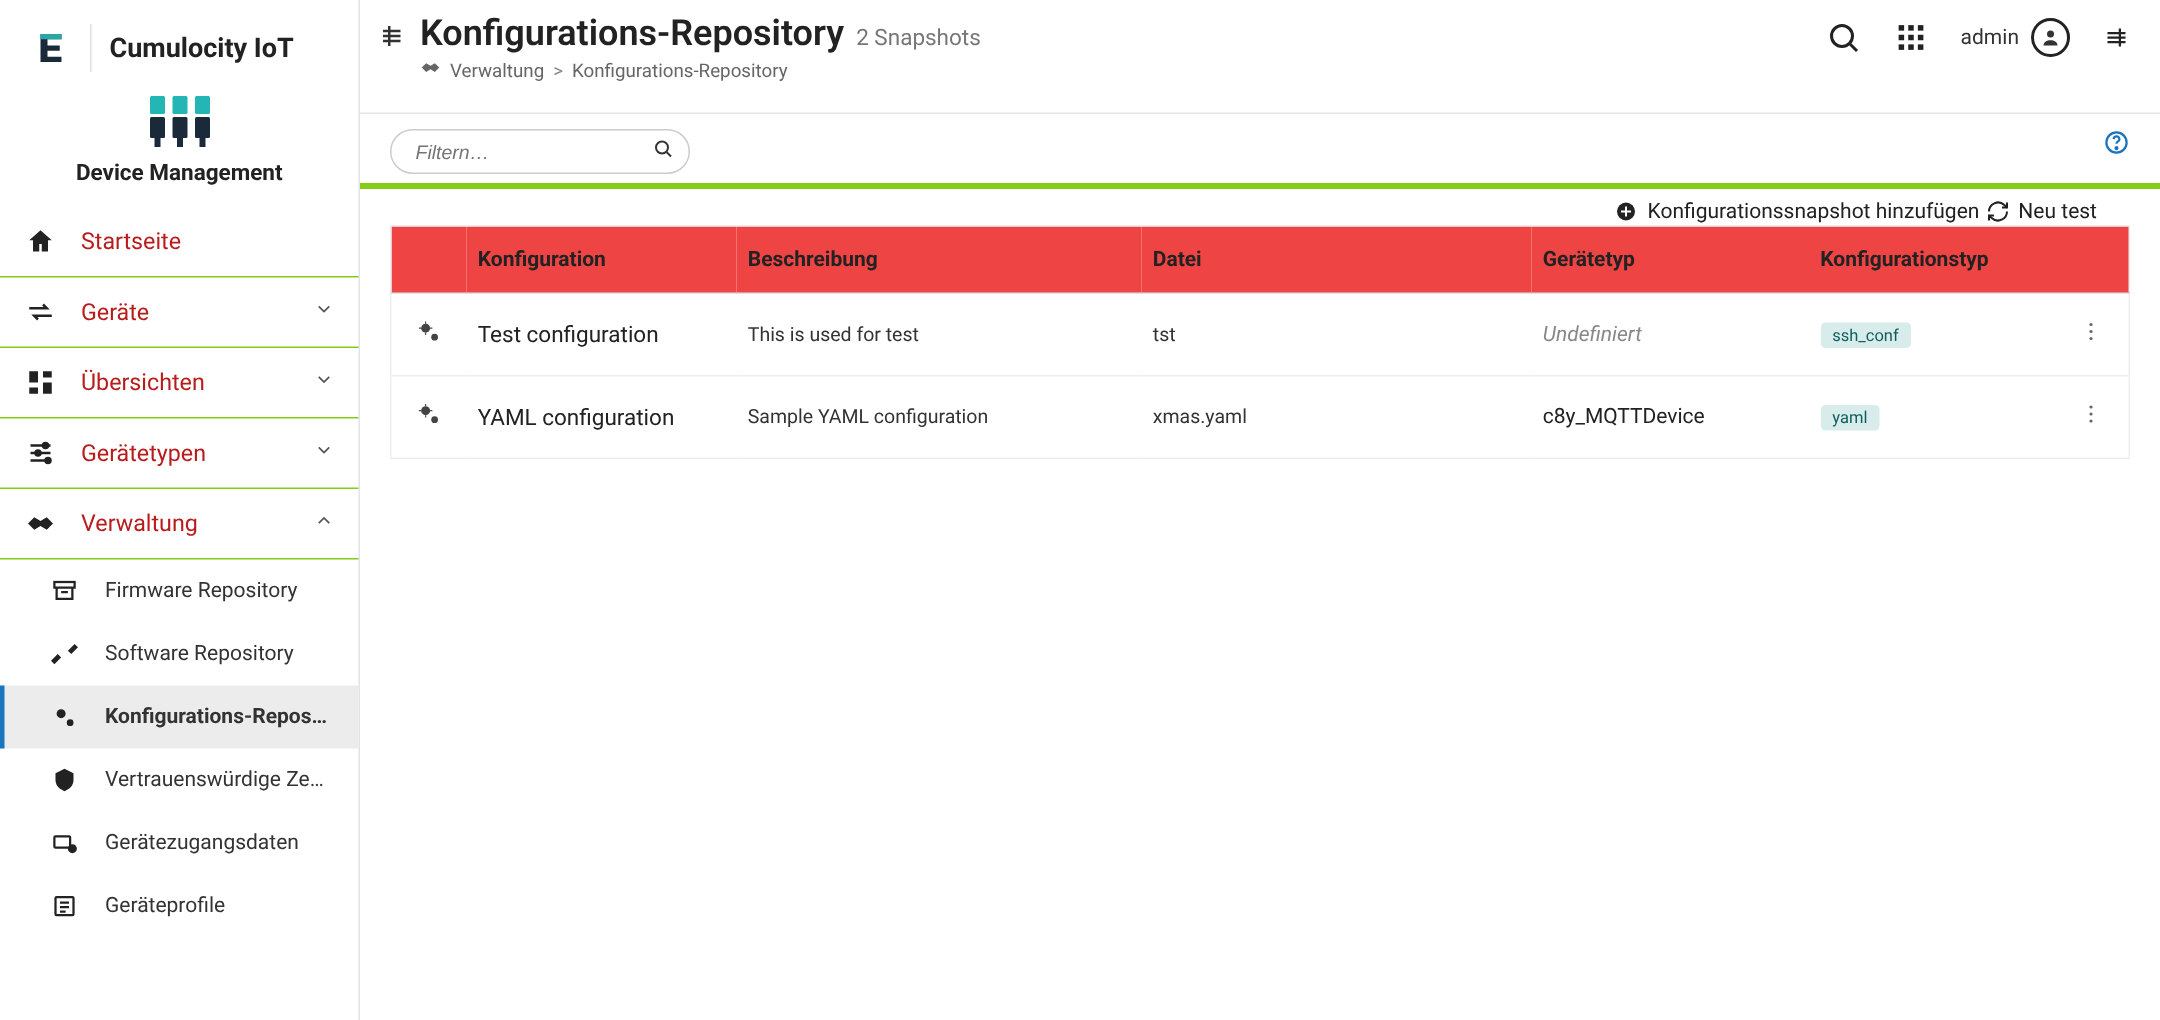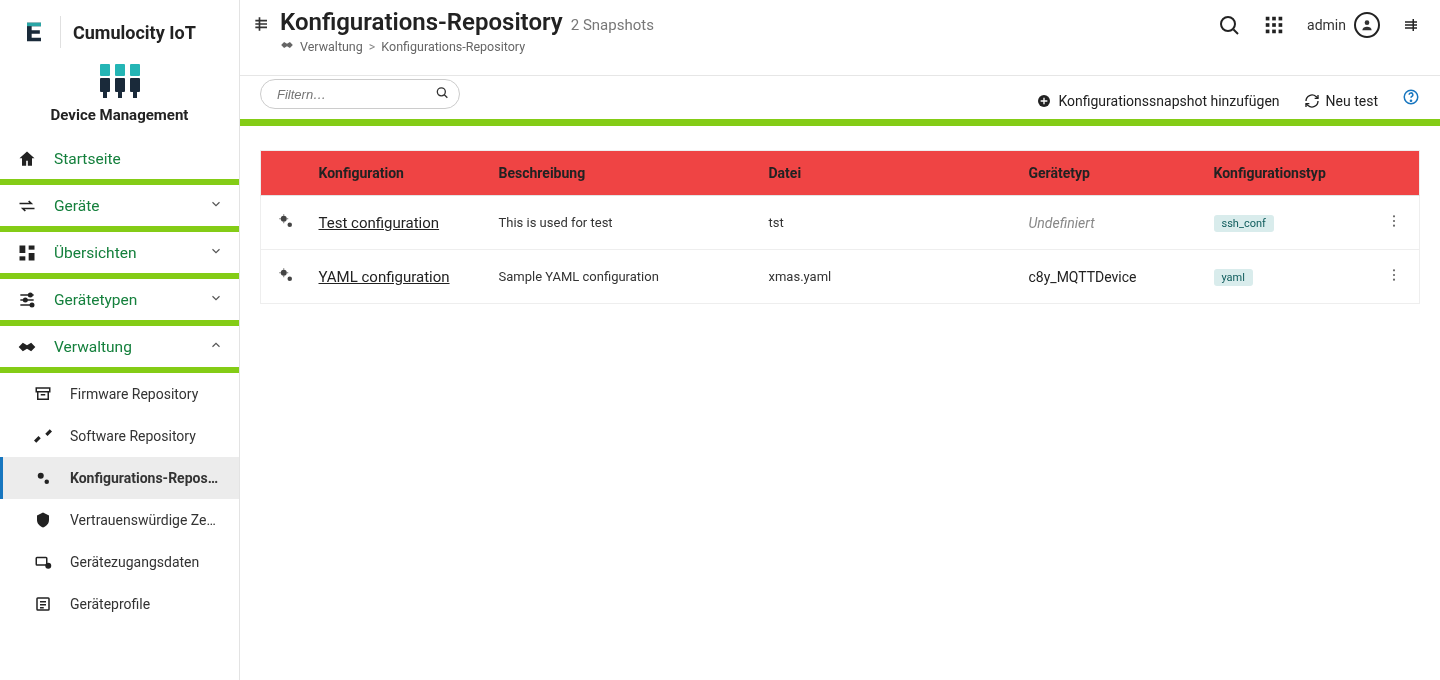--- a/index.html
+++ b/index.html
@@ -51,23 +51,23 @@
   margin-top: 6px;
   color: #222;
 }
 .nav { list-style: none; }
 .nav-item, .nav-sub-item {
   display: flex;
   align-items: center;
   padding: 0 16px;
   height: 47px;
   cursor: pointer;
-  border-bottom: 6px solid #84cc16;
+  border-bottom: 1px solid #84cc16;
   gap: 16px;
-  color: #15803d;
+  color: #b91c1c;
 }
 .nav-item .icon, .nav-sub-item .icon {
   width: 22px;
   display: flex;
   justify-content: center;
   color: #222;
 }
 .nav-item .label {
   flex: 1;
   font-size: 15.5px;
@@ -171,25 +171,25 @@
   border: 2px solid #222;
   border-radius: 50%;
   display: flex;
   align-items: center;
   justify-content: center;
 }
 
 
 .toolbar {
   display: flex;
-  align-items: flex-end;
+  align-items: flex-start;
   padding: 10px 20px 10px 20px;
   height: 50px;
-  border-bottom: 7px solid #84cc16;
-  gap: 24px;
+  border-bottom: 4px solid #84cc16;
+  gap: 4px;
 }
 .filter-wrap {
   position: relative;
   width: 200px;
 }
 .filter-input {
   width: 100%;
   height: 30px;
   border: 1px solid #ccc;
   border-radius: 15px;
@@ -246,21 +246,21 @@
 .table th.col-devtype { width: 185px; }
 .table th.col-conftype { }
 .table th.col-actions { width: 50px; }
 .table tbody td {
   padding: 16px 8px;
   border-bottom: 1px solid #eee;
   font-size: 13.5px;
   vertical-align: middle;
 }
 .table tbody td.cell-icon { text-align: center; color: #444; }
-.table tbody td.cell-name { font-size: 15px; color: #222; text-decoration: underline; }
+.table tbody td.cell-name { font-size: 15px; color: #222; }
 .table tbody td.cell-desc { color: #333; font-size: 13px; }
 .table tbody td.cell-file { color: #333; font-size: 13px; }
 .table tbody td.cell-devtype { color: #222; font-size: 14px; }
 .table tbody td.cell-devtype.und { color: #888; font-style: italic; }
 .table tbody td.cell-conftype { }
 .tag {
   display: inline-block;
   background: #d9ecec;
   color: #0f5c5c;
   font-size: 11px;

